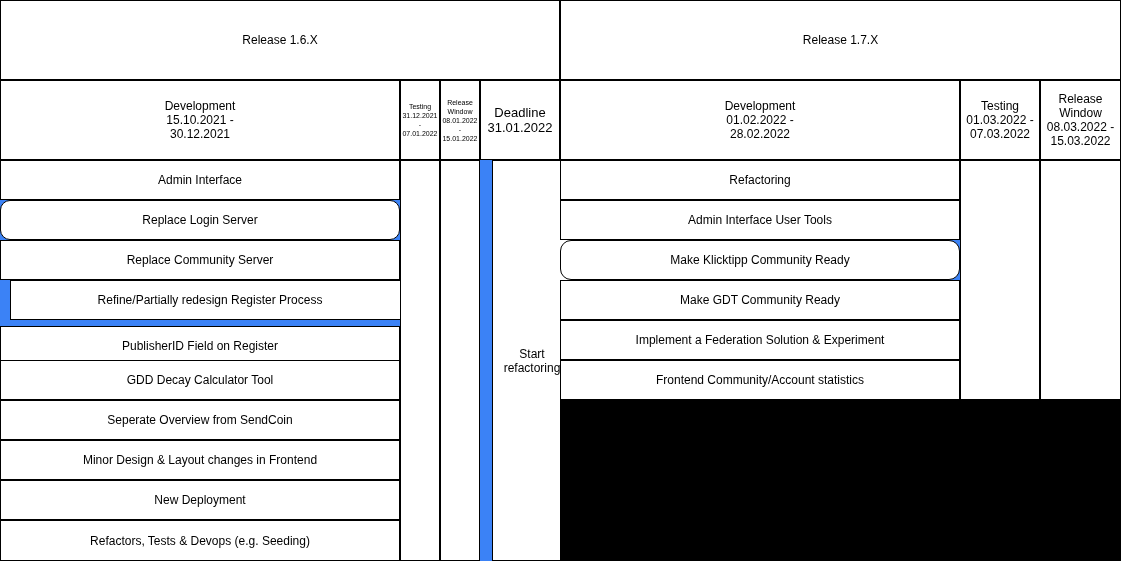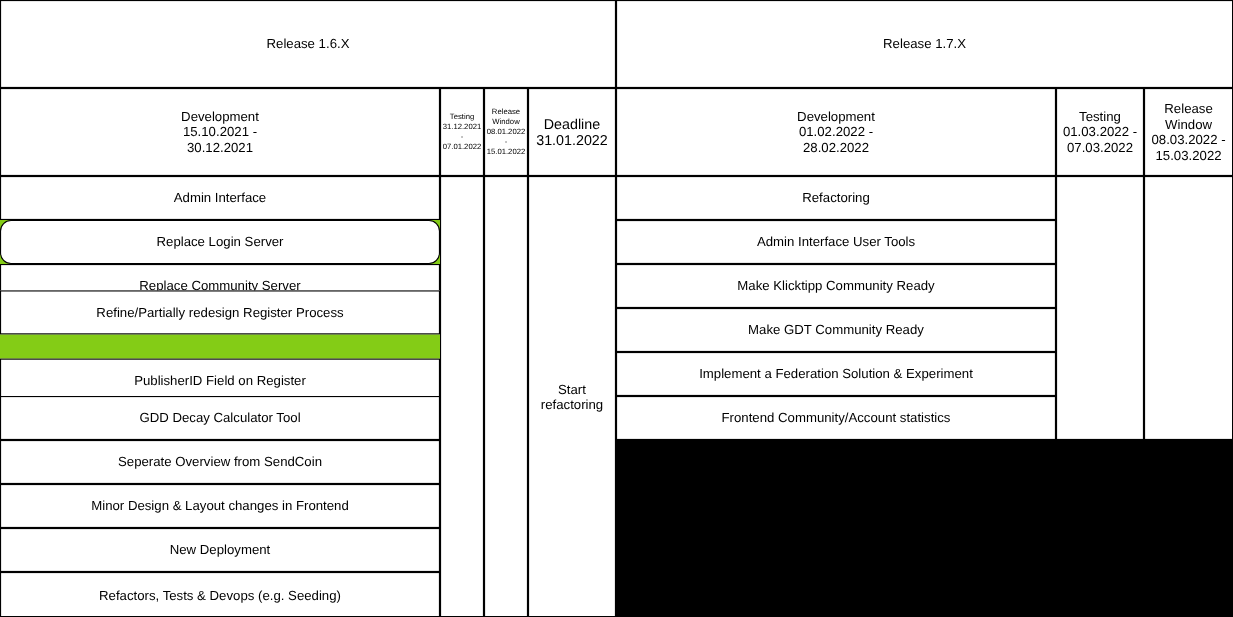--- a/index.html
+++ b/index.html
@@ -6,21 +6,21 @@
     margin: 0;
     padding: 0;
     background: #ffffff;
     font-family: "Liberation Sans", "DejaVu Sans", sans-serif;
     color: #000000;
   }
   #diagram {
     position: relative;
     width: 1121px;
     height: 561px;
-    background: #84cc16;
+    background: #3b82f6;
     overflow: hidden;
   }
   .cell {
     position: absolute;
     box-sizing: border-box;
     border: 1px solid #000000;
     background: #ffffff;
     display: flex;
     flex-direction: column;
     align-items: center;
@@ -43,33 +43,33 @@
     border-color: #000000;
   }
   
   .r16-title      { left: 0;   top: 0;   width: 560px; height: 80px; }
   .r16-dev-h      { left: 0;   top: 80px; width: 400px; height: 80px; }
   .r16-test-h     { left: 400px; top: 80px; width: 40px; height: 80px; }
   .r16-rw-h       { left: 440px; top: 80px; width: 40px; height: 80px; }
   .r16-dl-h       { left: 480px; top: 80px; width: 80px; height: 80px; }
   .r16-task       { left: 0; width: 400px; height: 40px; }
   .r16-task.t0 { top: 160px; } .r16-task.t1 { top: 200px; border-radius: 10px; } .r16-task.t2 { top: 240px; }
-  .r16-task.t3 { top: 264px; } .r16-task.t4 { top: 326px; } .r16-task.t5 { top: 360px; }
+  .r16-task.t3 { top: 280px; margin-left: 10px; } .r16-task.t4 { top: 326px; } .r16-task.t5 { top: 360px; }
   .r16-task.t6 { top: 400px; } .r16-task.t7 { top: 440px; } .r16-task.t8 { top: 480px; }
   .r16-task.t9 { top: 520px; height: 41px; }
   .r16-test-col   { left: 400px; top: 160px; width: 40px; height: 401px; }
   .r16-rw-col     { left: 440px; top: 160px; width: 40px; height: 401px; }
-  .r16-dl-col     { left: 480px; top: 160px; width: 80px; height: 401px; }
+  .r16-dl-col     { left: 492px; top: 160px; width: 80px; height: 401px; }
   
   .r17-title      { left: 560px; top: 0;   width: 561px; height: 80px; }
   .r17-dev-h      { left: 560px; top: 80px; width: 400px; height: 80px; }
   .r17-test-h     { left: 960px; top: 80px; width: 80px; height: 80px; }
   .r17-rw-h       { left: 1040px; top: 80px; width: 81px; height: 80px; }
   .r17-task       { left: 560px; width: 400px; height: 40px; }
-  .r17-task.t0 { top: 160px; } .r17-task.t1 { top: 200px; align-items: center; } .r17-task.t2 { top: 240px; }
+  .r17-task.t0 { top: 160px; } .r17-task.t1 { top: 200px; align-items: center; } .r17-task.t2 { top: 240px; border-radius: 11px; }
   .r17-task.t3 { top: 280px; } .r17-task.t4 { top: 320px; } .r17-task.t5 { top: 360px; }
   .r17-test-col   { left: 960px; top: 160px; width: 80px; height: 240px; }
   .r17-rw-col     { left: 1040px; top: 160px; width: 81px; height: 240px; }
   .r17-black      { left: 560px; top: 400px; width: 561px; height: 161px; }
 </style>
 </head>
 <body>
 
 <div id="diagram">
 

